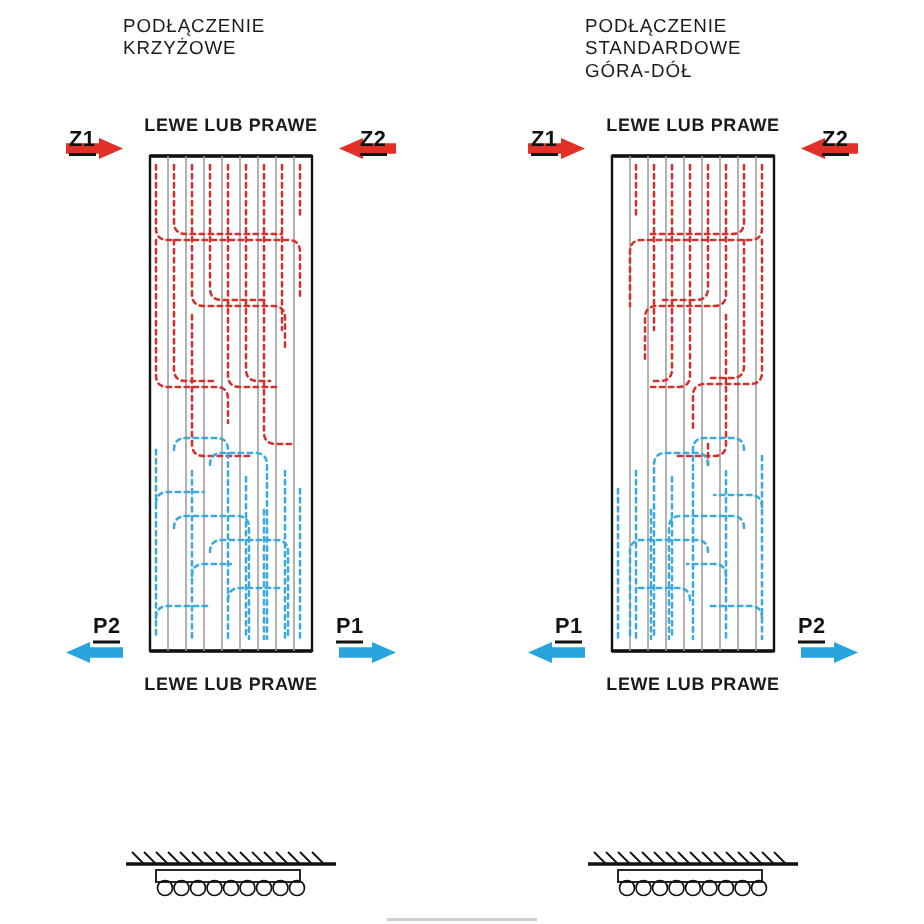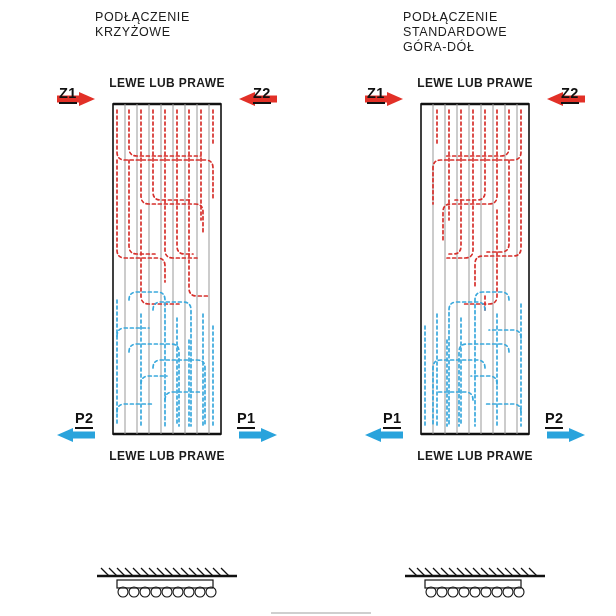--- a/index.html
+++ b/index.html
@@ -10,21 +10,21 @@
   body {
     width: 616px;
     height: 616px;
     font-family: "Liberation Sans", sans-serif;
     color: #1b1b1b;
     position: relative;
     overflow: hidden;
   }
   .stage {
     position: absolute;
-    left: 13px; top: 0;
+    left: 0; top: 0;
     width: 512px;
     height: 616px;
   }
 
   .panel {
     position: absolute;
     top: 0;
     width: 308px;
     height: 616px;
   }

